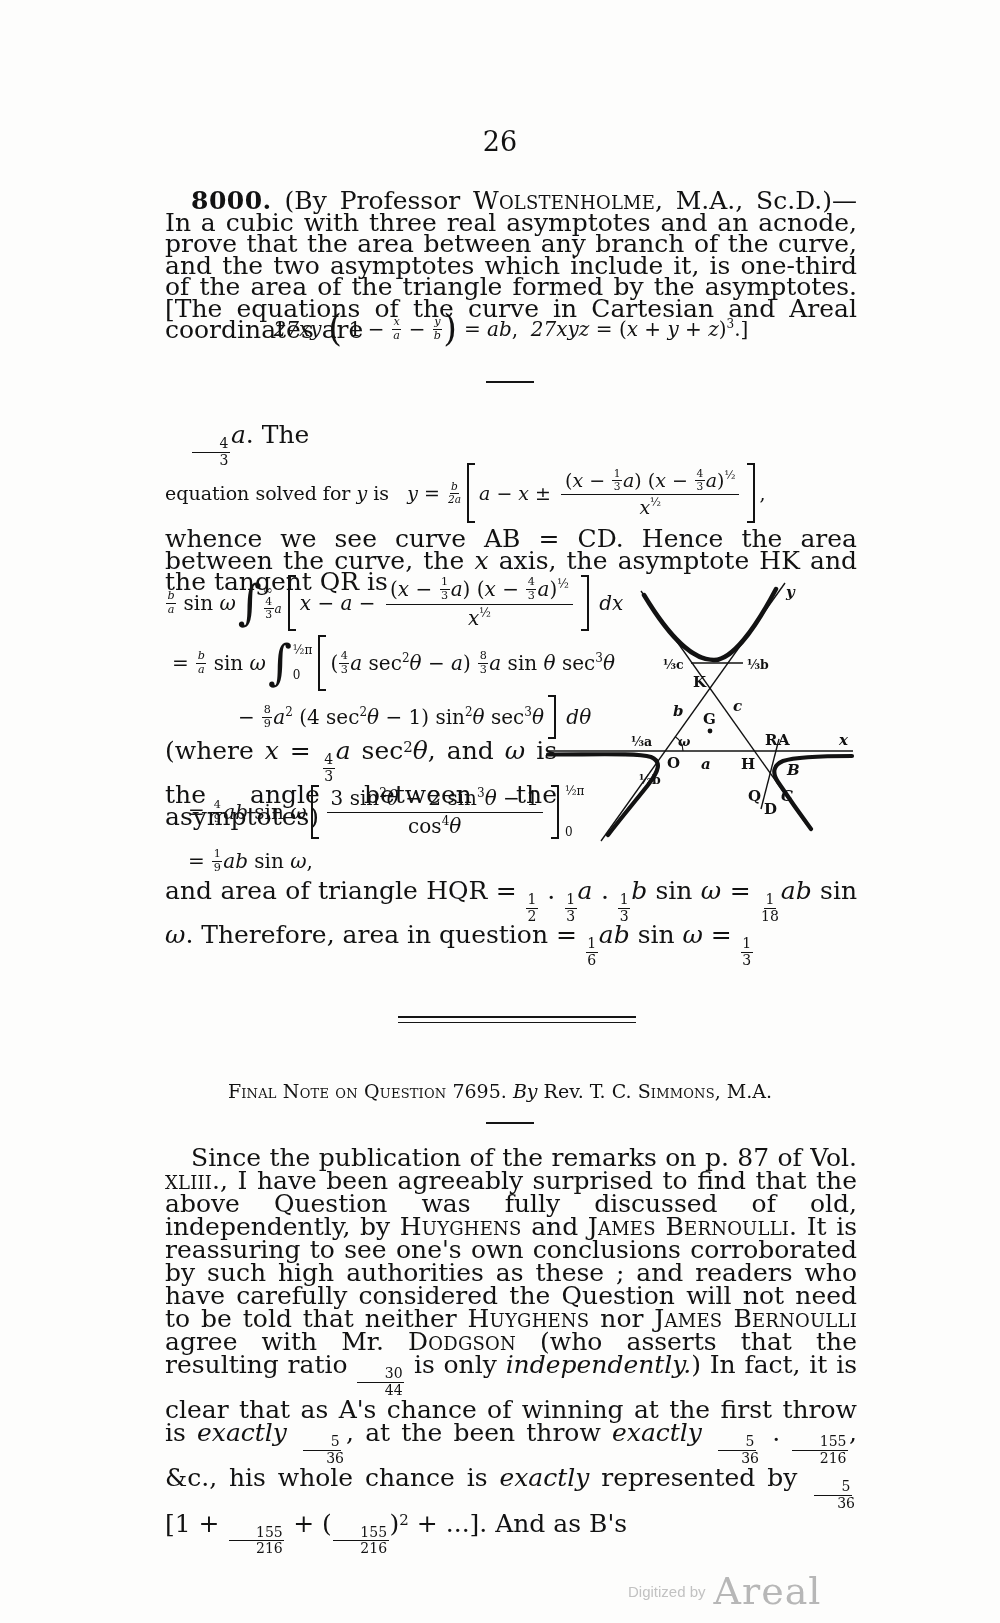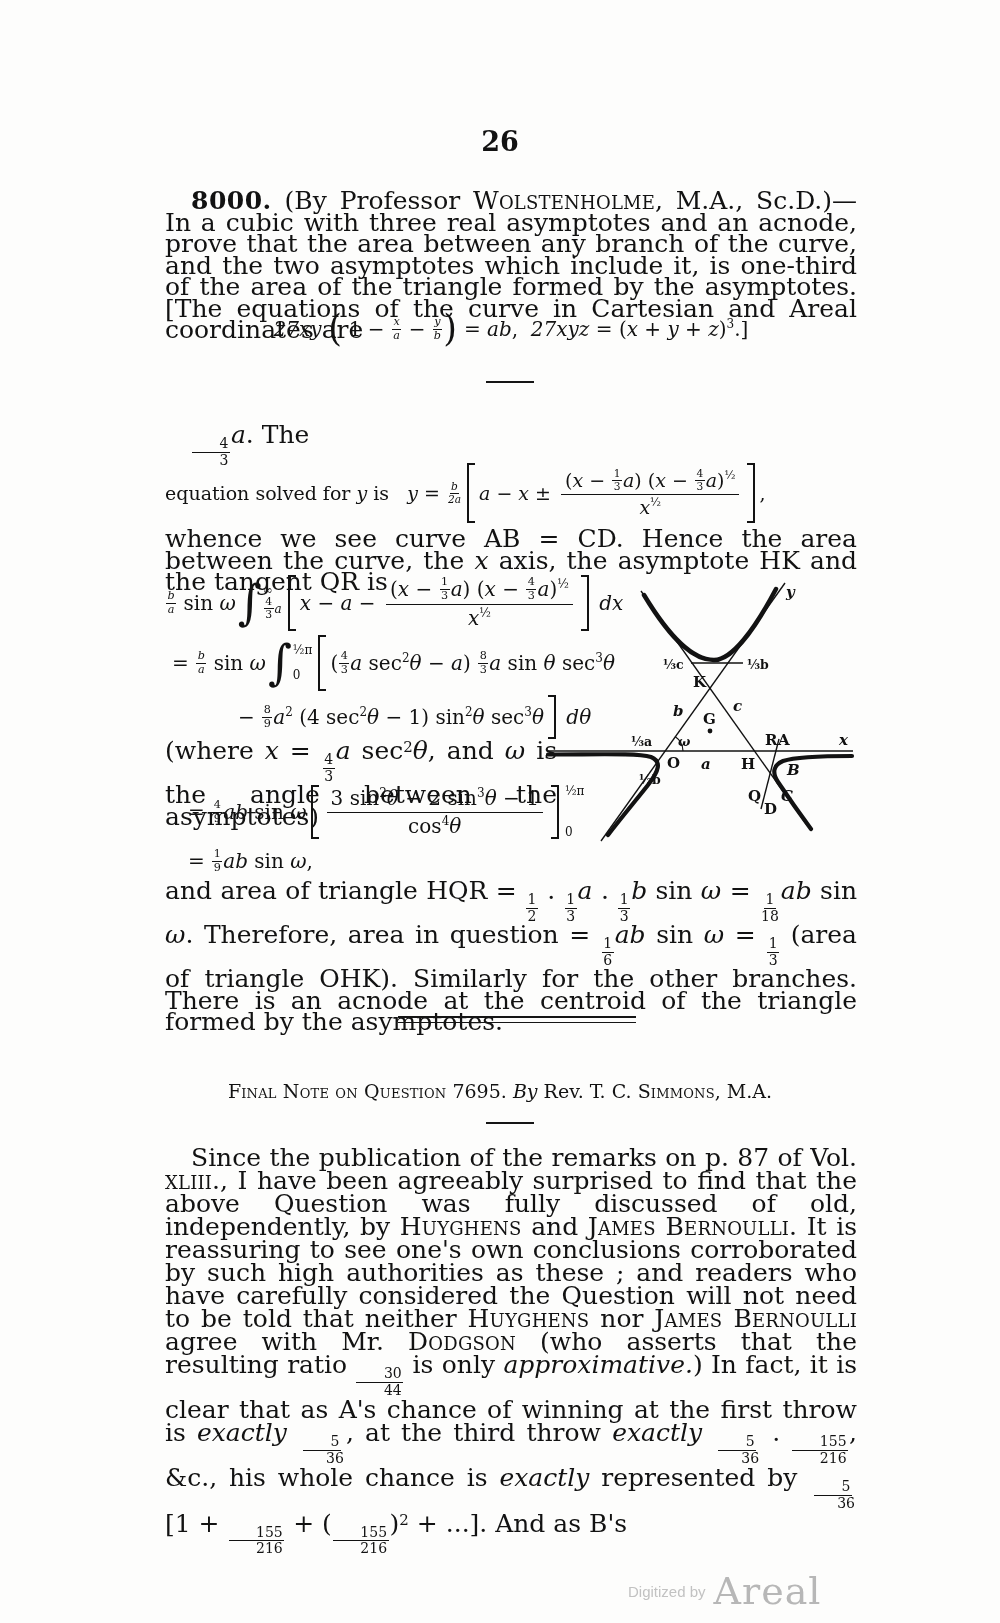--- a/index.html
+++ b/index.html
@@ -43,21 +43,21 @@
   .figfr{font:600 12.5px "DejaVu Serif", serif;fill:#111;}
   
   .wm{color:#c2c2c2;font-family:"Liberation Sans", sans-serif;font-size:15px;text-align:right;}
   .wm-google{color:#b7b7b7;font-family:"DejaVu Serif", serif;font-size:38px;letter-spacing:1px;line-height:1;}
 </style>
 </head>
 <body>
 
 <div class="page">
 
-  <div class="abs center" style="top:126px;left:0;width:1000px;font-size:27px;font-weight:700;">26</div>
+  <div class="abs center" style="top:126px;left:0;width:1000px;font-size:27px;font-weight:400;">26</div>
 
   <div class="abs para" style="top:190px;left:165px;width:692px;"><span class="bnum8000" style="margin-left:26px;">8000.</span><span><span>  (By Professor </span><span class="sc">Wolstenholme</span><span>, M.A., Sc.D.)—In a cubic with three real asymptotes and an acnode, prove that the area between any branch of the curve, and the two asymptotes which include it, is one-third of the area of the triangle formed by the asymptotes.  [The equations of the curve in Cartesian and Areal coordinates are</span></span></div>
 
   <div class="abs mline" style="top:300px;left:165px;width:692px;height:58px;justify-content:center;"><span class="it">27xy </span><span class="bigp">(</span><span> 1 − </span><span class="fr it"><span class="fn">x</span><span class="fd">a</span></span><span> − </span><span class="fr it"><span class="fn">y</span><span class="fd">b</span></span><span class="bigp">)</span><span> = </span><span class="it">ab</span><span>,  </span><span class="it">27xyz</span><span> = (</span><span class="it">x + y + z</span><span>)</span><sup class="msup">3</sup><span>.]</span></div>
 
   <div class="abs rule-short" style="top:381px;left:486px;"></div>
 
 
   <div class="abs para ind" style="top:424px;left:165px;width:692px;"><span class="fr">
         <span class="fn">4</span>
@@ -94,21 +94,21 @@
         <span class="fd">3</span>
       </span><span class="it">b</span><span> sin </span><span class="it">ω</span><span> = </span><span class="fr">
         <span class="fn">1</span>
         <span class="fd">18</span>
       </span><span class="it">ab</span><span> sin </span><span class="it">ω</span><span>.  Therefore, area in question = </span><span class="fr">
         <span class="fn">1</span>
         <span class="fd">6</span>
       </span><span class="it">ab</span><span> sin </span><span class="it">ω</span><span> = </span><span class="fr">
         <span class="fn">1</span>
         <span class="fd">3</span>
-      </span><span> (area of triangle OHK).  Similarly for the other branches.  There is an acnode at the centroid of the triangle formed by the asymptotes.</span></div>
+      </span></div>
 
   <svg class="abs" style="top:563px;left:545px;" width="315" height="284" viewBox="0 0 315 284">
 
     <line x1="2" y1="188" x2="308" y2="188" stroke="#121212" stroke-width="1.4"></line>
 
     <line x1="56" y1="278" x2="240" y2="20" stroke="#121212" stroke-width="1.4"></line>
 
     <line x1="96" y1="28" x2="262" y2="262" stroke="#121212" stroke-width="1.4"></line>
 
     <line x1="146" y1="100" x2="198" y2="100" stroke="#121212" stroke-width="1.6"></line>
@@ -147,24 +147,24 @@
 
   <div class="abs rule-double" style="top:1016px;left:398px;width:238px;"></div>
 
   <div class="abs center" style="top:1080px;left:0;width:1000px;font-size:19px;text-align:center;"><span class="sc">Final Note on Question</span><span> 7695.   </span><span class="it">By</span><span> Rev. T. C. </span><span class="sc">Simmons</span><span>, M.A.</span></div>
 
   <div class="abs rule-short" style="top:1122px;left:486px;"></div>
 
   <div class="abs para ind" style="top:1146px;left:165px;width:692px;line-height:23px;"><span>Since the publication of the remarks on p. 87 of Vol. </span><span class="sc">xliii</span><span>., I have been agreeably surprised to find that the above Question was fully discussed of old, independently, by </span><span class="sc">Huyghens</span><span> and </span><span class="sc">James Bernoulli</span><span>.  It is reassuring to see one's own conclusions corroborated by such high authorities as these ; and readers who have carefully considered the Question will not need to be told that neither </span><span class="sc">Huyghens</span><span> nor </span><span class="sc">James Bernoulli</span><span> agree with Mr. </span><span class="sc">Dodgson</span><span> (who asserts that the resulting ratio </span><span class="fr">
         <span class="fn">30</span>
         <span class="fd">44</span>
-      </span><span> is only </span><span class="it">approximative.</span><span>)  In fact, it is clear that as A's chance of winning at the first throw is </span><span class="it">exactly</span><span> </span><span class="fr">
+      </span><span> is only </span><span class="it">independently.</span><span>)  In fact, it is clear that as A's chance of winning at the first throw is </span><span class="it">exactly</span><span> </span><span class="fr">
         <span class="fn">5</span>
         <span class="fd">36</span>
-      </span><span>, at the third throw </span><span class="it">exactly</span><span> </span><span class="fr">
+      </span><span>, at the been throw </span><span class="it">exactly</span><span> </span><span class="fr">
         <span class="fn">5</span>
         <span class="fd">36</span>
       </span><span> . </span><span class="fr">
         <span class="fn">155</span>
         <span class="fd">216</span>
       </span><span>, &amp;c., his whole chance is </span><span class="it">exactly</span><span> represented by </span><span class="fr">
         <span class="fn">5</span>
         <span class="fd">36</span>
       </span><span> [1 + </span><span class="fr">
         <span class="fn">155</span>

